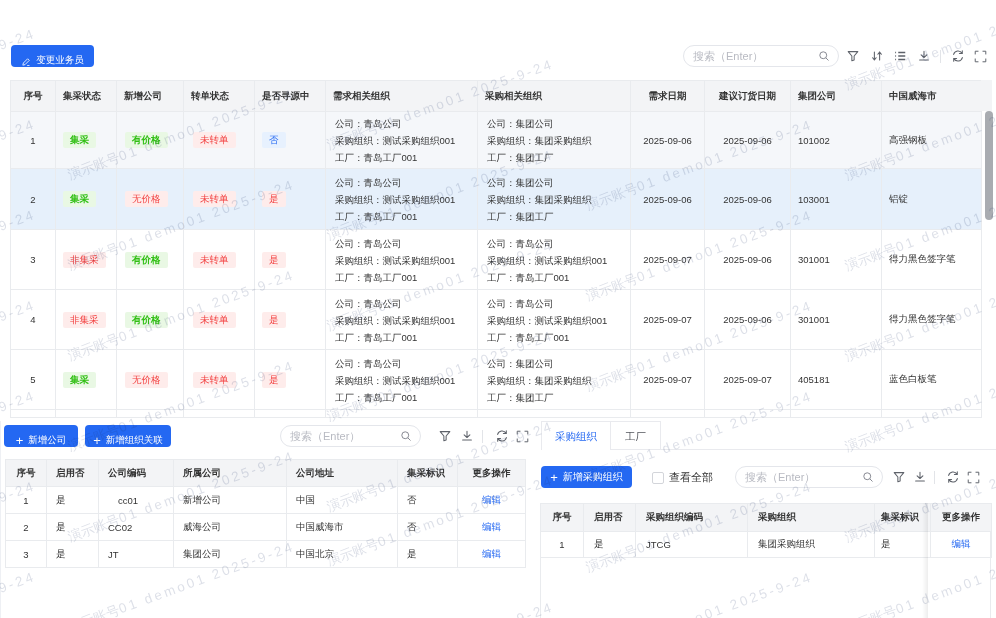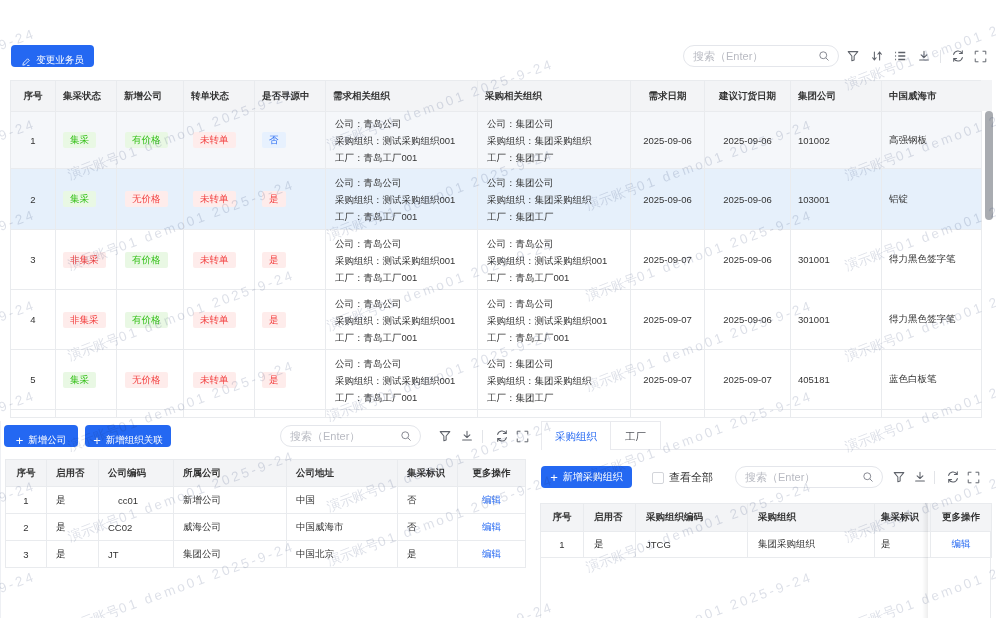--- a/index.html
+++ b/index.html
@@ -37,21 +37,21 @@
 
 
 table { border-collapse:collapse; table-layout:fixed; }
 th, td { border:1px solid #e9ebee; font-size:9.5px; font-weight:normal;
   padding:0 0 0 7px; text-align:left; overflow:hidden; white-space:nowrap; }
 th { background:#f3f4f6; font-weight:bold; color:#333; }
 td { color:#333; }
 .ctr { text-align:center; padding:0; }
 .tag { display:inline-block; font-size:9.5px; line-height:12px;
   padding:2px 7px; border-radius:2px; }
-.tg { color:#30bf13; background:#e9f8e4; }
+.tg { color:#30bf13; background:#e9f8e4;font-weight:bold; }
 .tr { color:#f23d3d; background:#feeceb; }
 .tb { color:#2468f2; background:#e7f1fe; }
 .org { line-height:17px; padding-top:1px; }
 .link { color:#2468f2; }
 
 
 #wm { position:absolute; left:0; top:0; width:996px; height:618px;
   pointer-events:none; z-index:50; }
 </style>
 </head>

